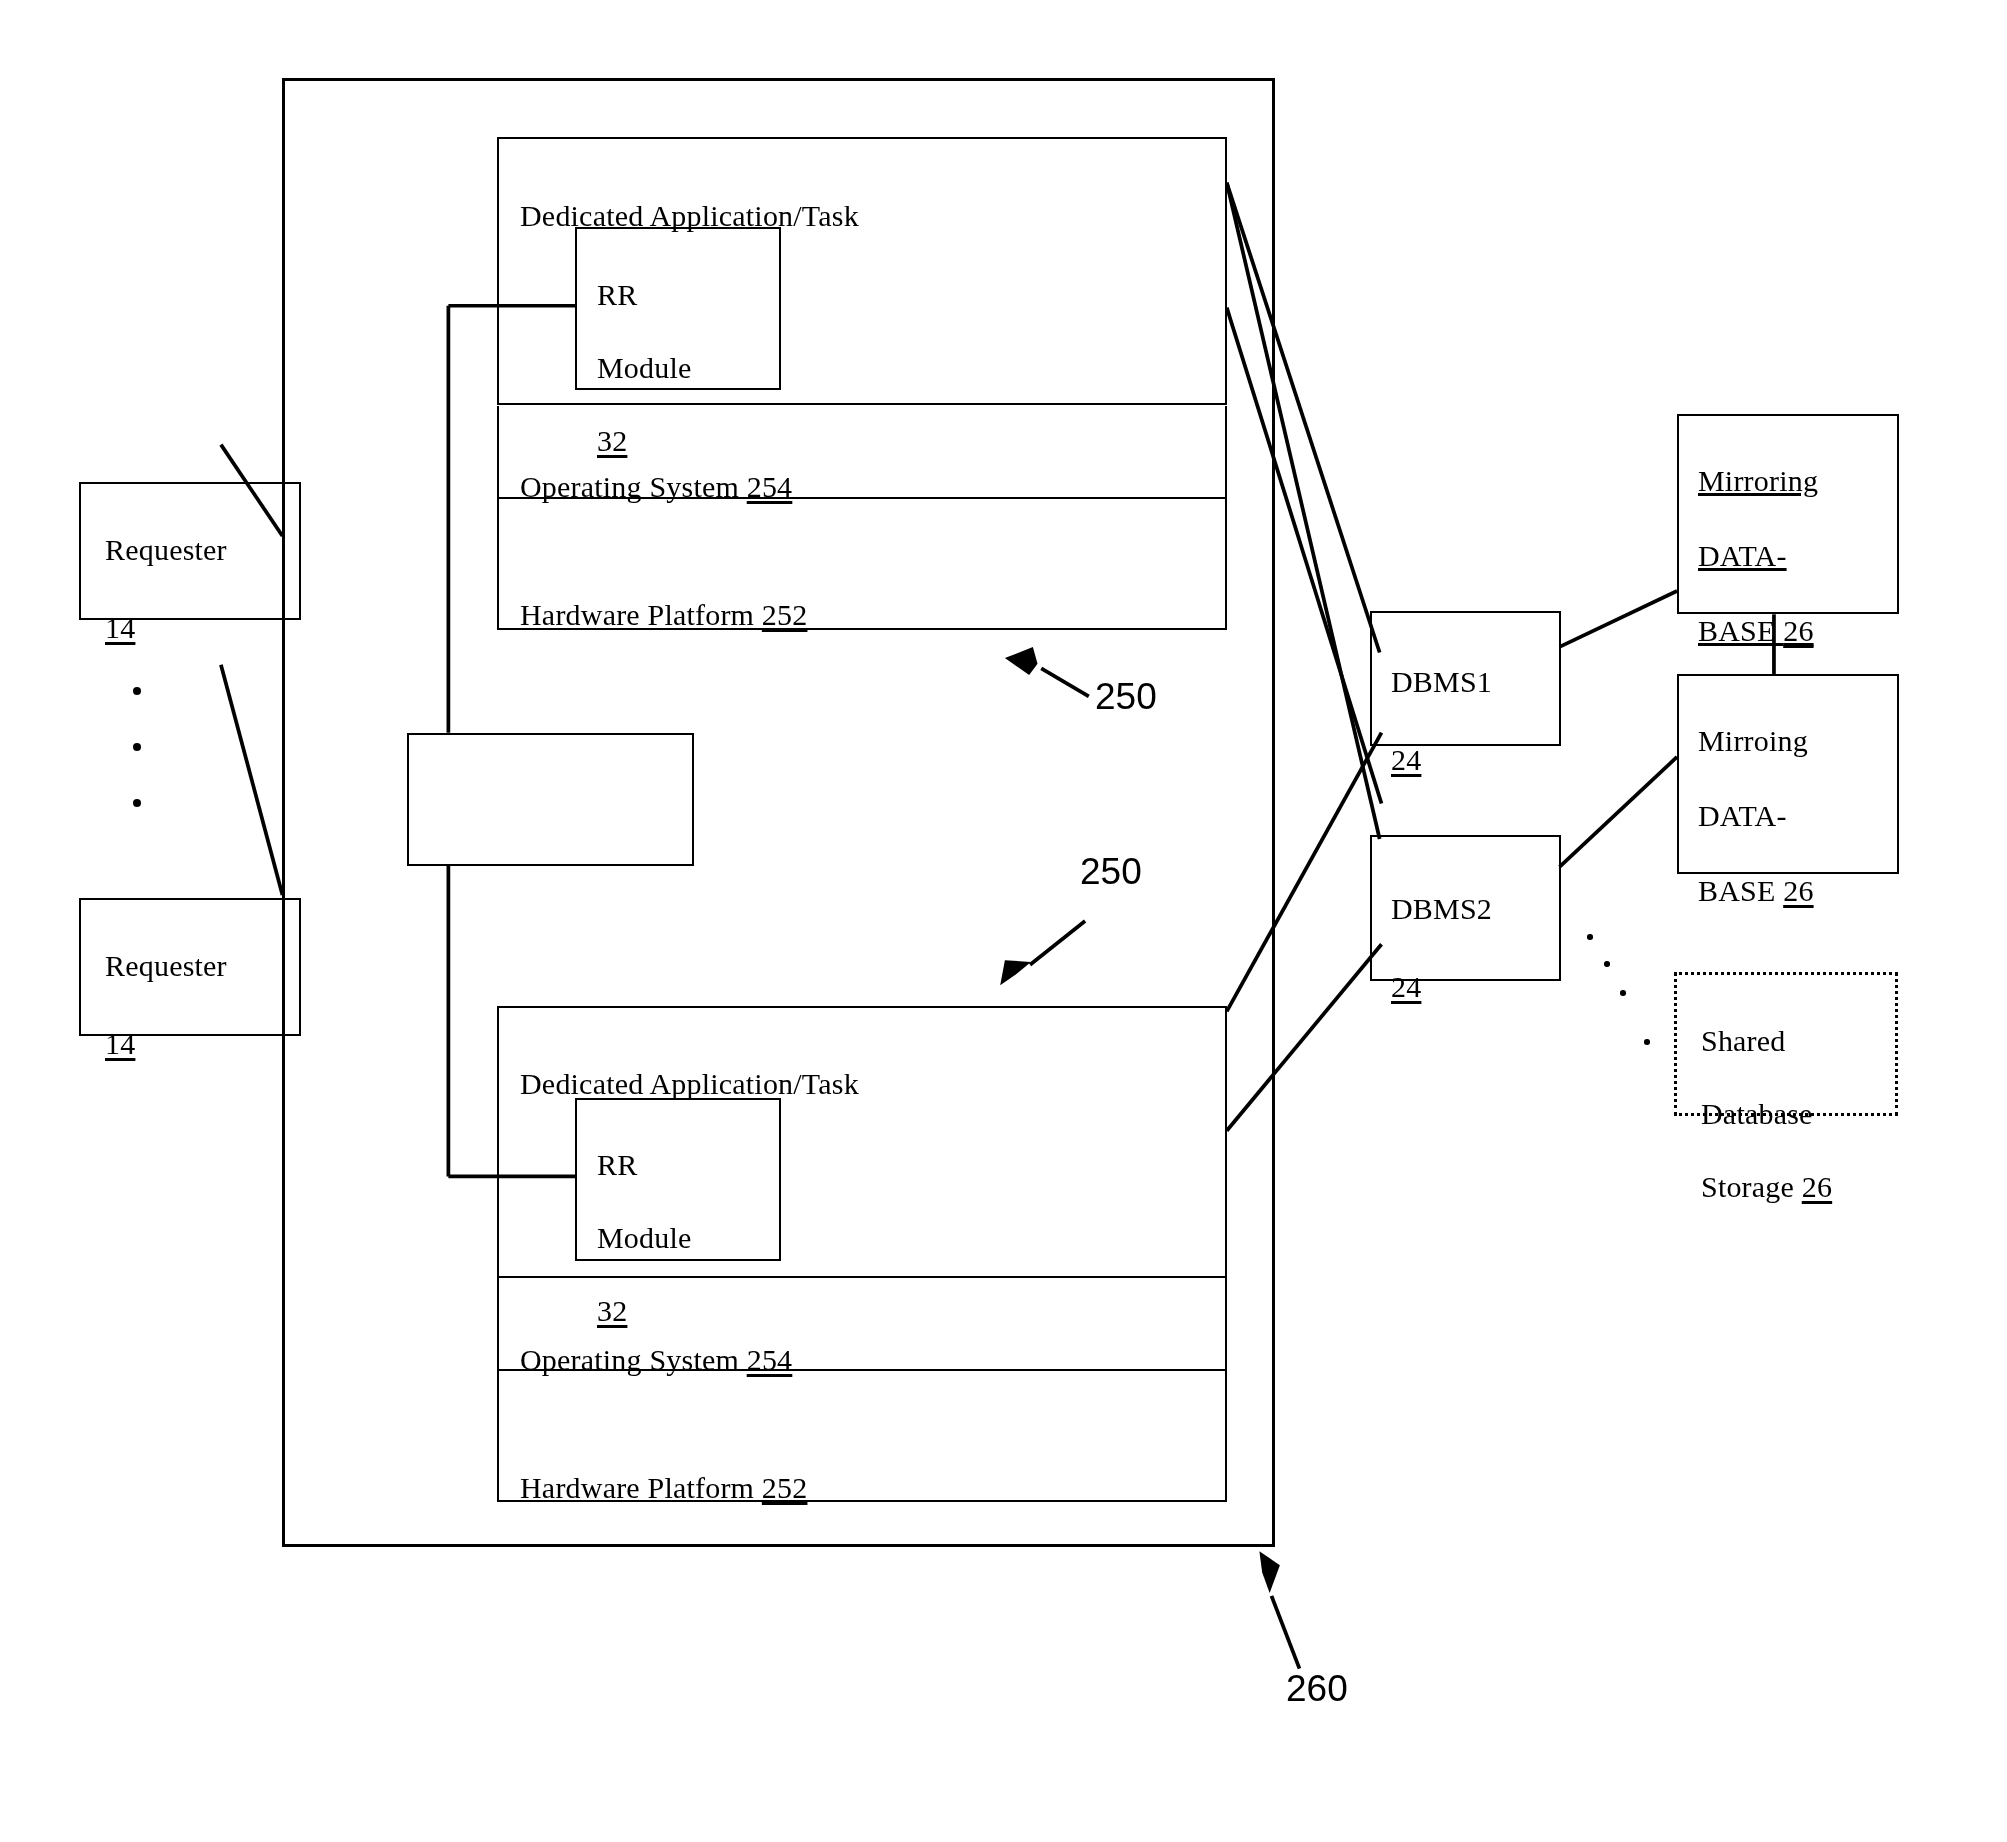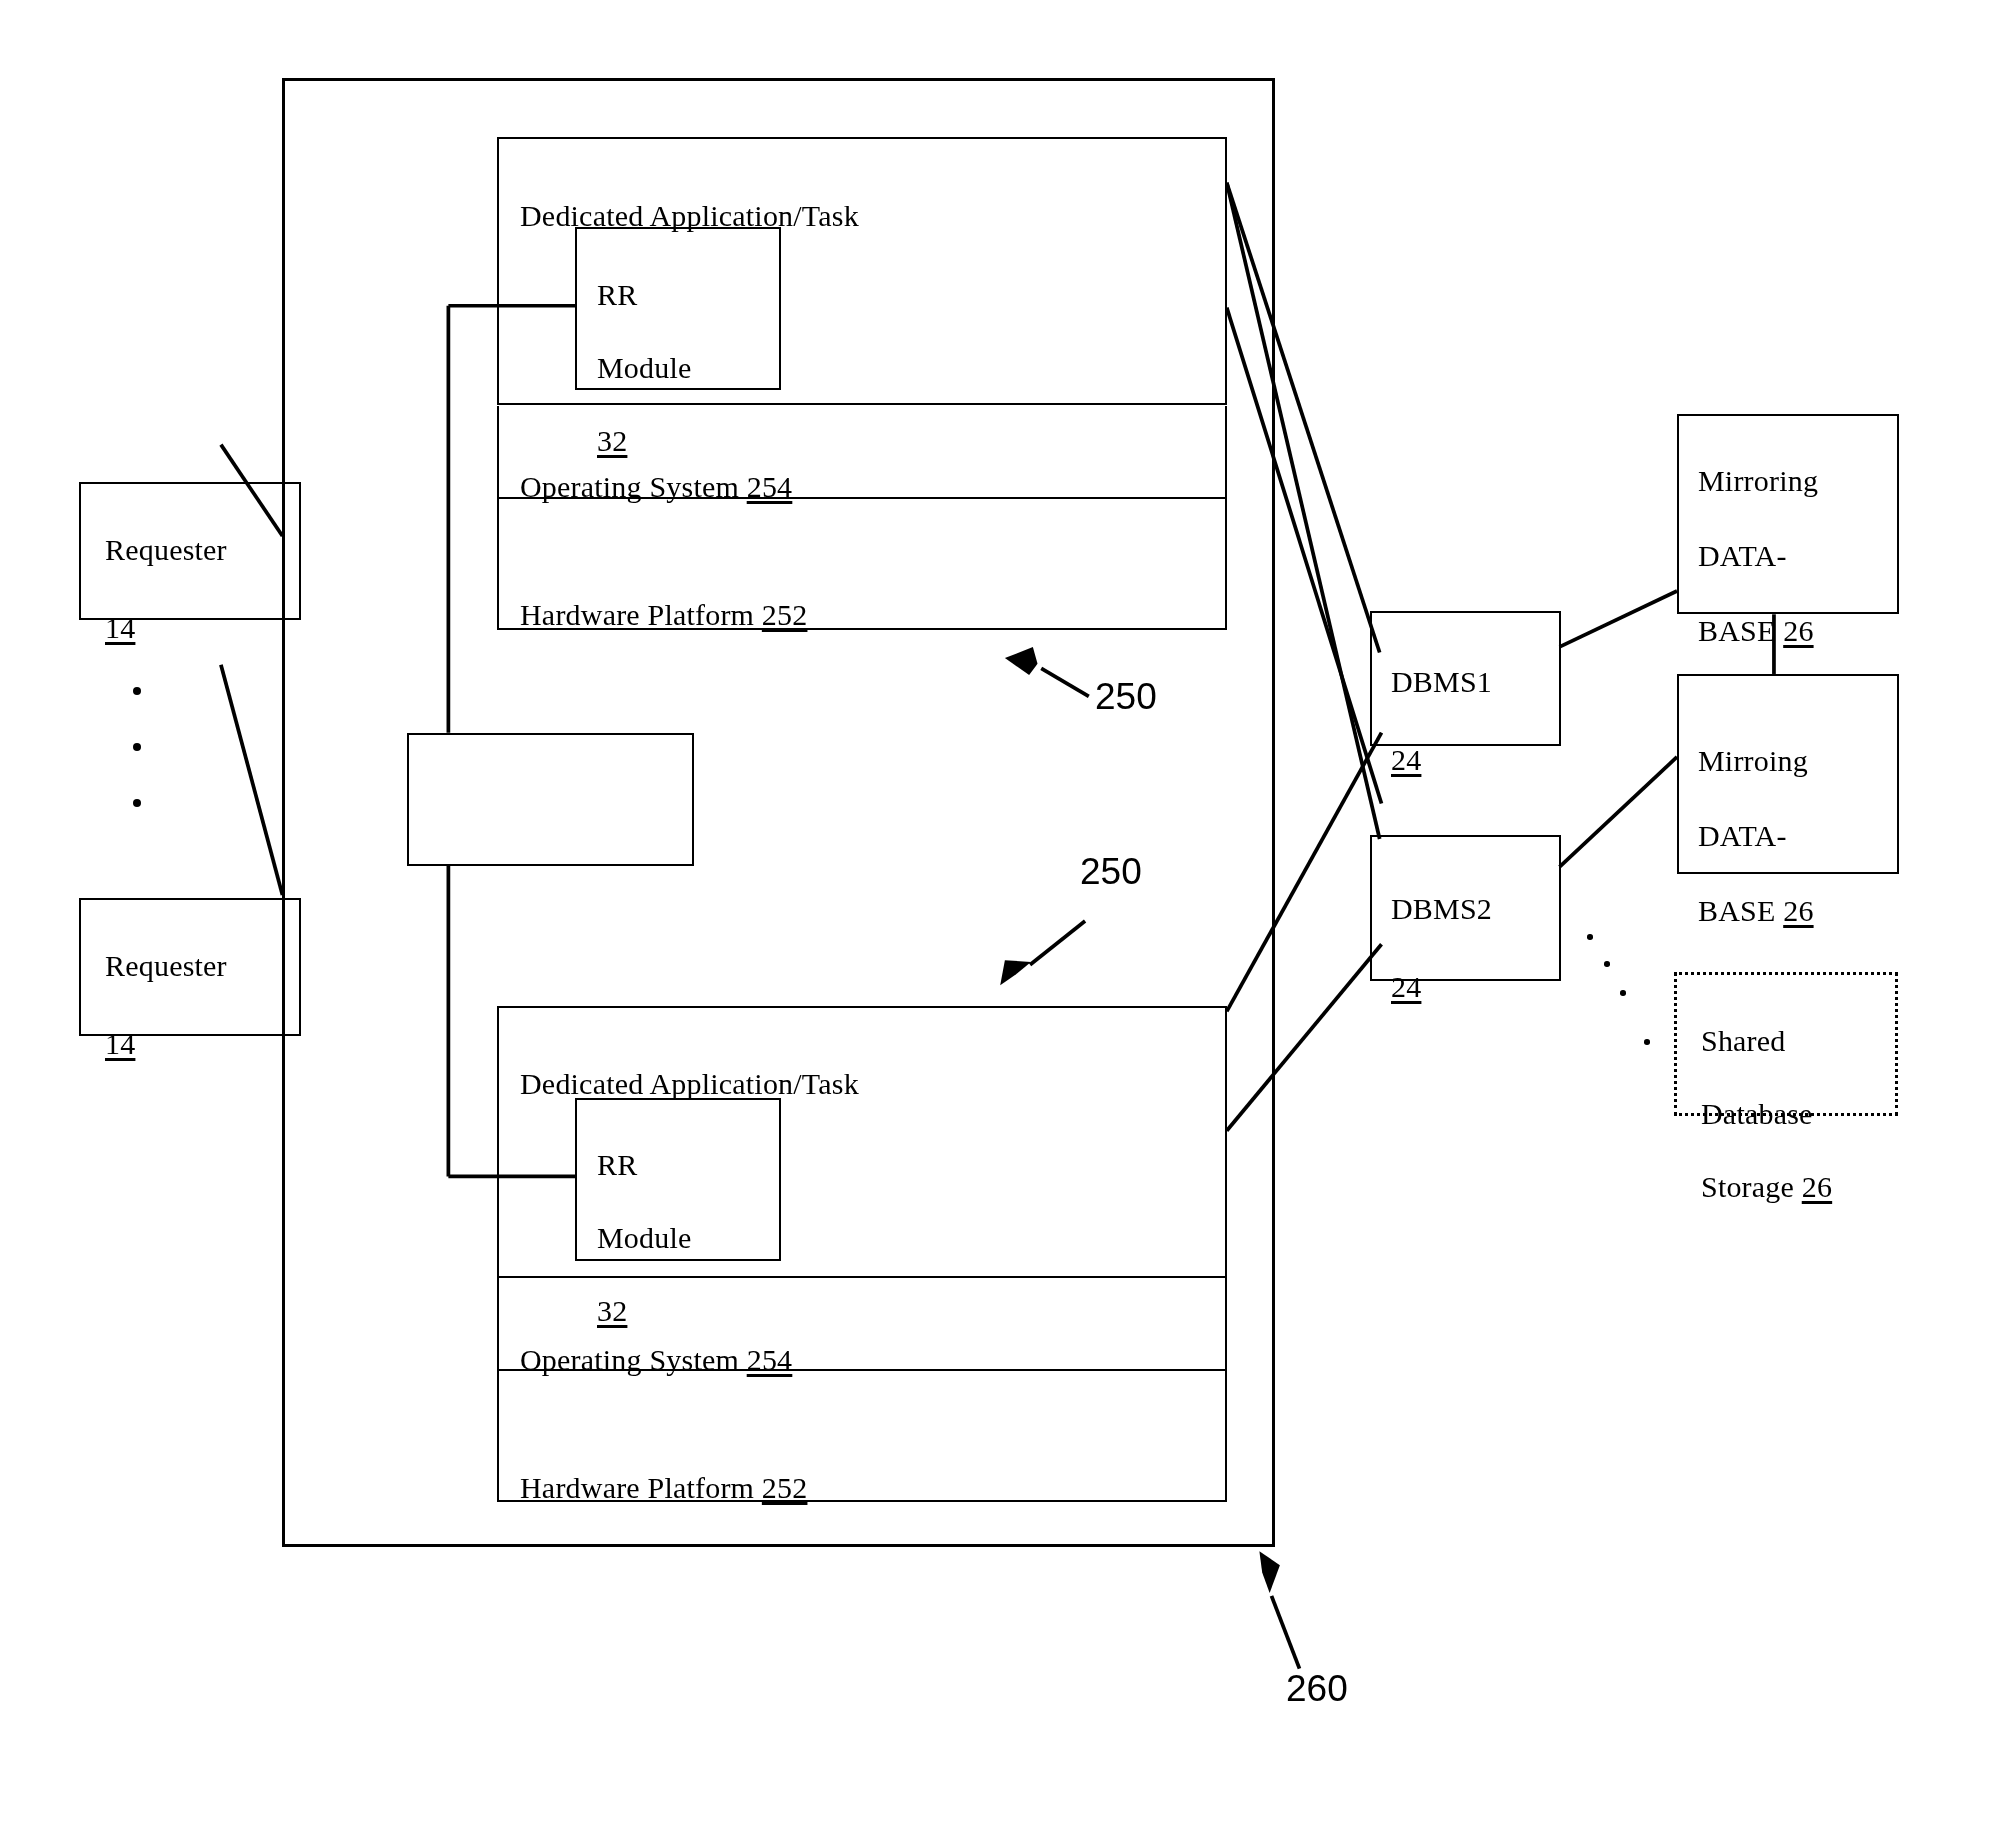--- a/index.html
+++ b/index.html
@@ -215,28 +215,28 @@
     <span class="u">24</span>
   </div>
 
   <div class="box" style="left:1370px; top:835px; width:191px; height:146px;"></div>
   <div class="boxtext" style="left:1391px; top:850px; width:177px;">
     <span>DBMS2</span><br>
     <span class="u">24</span>
   </div>
 
   <div class="box" style="left:1677px; top:414px; width:222px; height:200px;"></div>
-  <div class="boxtext" style="left:1698px; top:424px; width:214px; line-height:1.25;">
+  <div class="boxtext" style="left:1698px; top:424px; width:214px; line-height:1.25;text-decoration:underline;">
     <span>Mirroring</span><br>
     <span>DATA-</span><br>
     <span>BASE </span><span class="u">26</span>
   </div>
 
   <div class="box" style="left:1677px; top:674px; width:222px; height:200px;"></div>
-  <div class="boxtext" style="left:1698px; top:704px; width:214px; line-height:1.25;">
+  <div class="boxtext" style="left:1698px; top:684px; width:214px; line-height:1.25;">
     <span>Mirroing</span><br>
     <span>DATA-</span><br>
     <span>BASE </span><span class="u">26</span>
   </div>
 
   <div class="tiny-dot" style="left:1587px; top:934px;"></div>
   <div class="tiny-dot" style="left:1604px; top:961px;"></div>
   <div class="tiny-dot" style="left:1620px; top:990px;"></div>
   <div class="tiny-dot" style="left:1644px; top:1039px;"></div>
 

